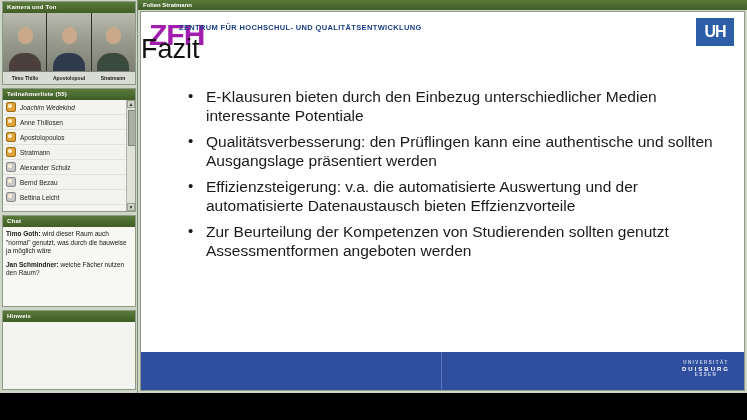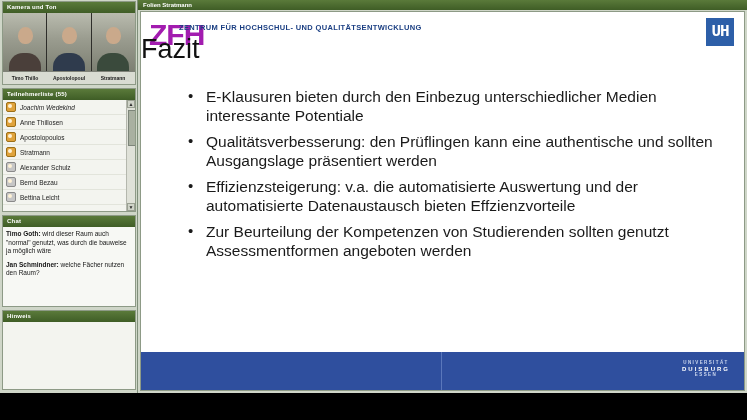--- a/index.html
+++ b/index.html
@@ -263,30 +263,29 @@
     font-weight: bold;
     color: #a21caf;
     letter-spacing: -1px;
     font-family: "Liberation Sans", sans-serif;
     user-select: none;
   }
   .uni-logo {
     position: absolute;
     right: 10px;
     top: 6px;
-    width: 28px;
+    width: 38px;
     height: 28px;
     background: #2d5fa8;
     color: #ffffff;
     font-size: 16px;
     font-weight: bold;
     line-height: 28px;
     text-align: center;
     letter-spacing: -1px;
-    font-family: Liberation Mono, monospace;
   }
   .slide-title {
     position: absolute;
     left: 0;
     top: 22px;
     width: 100%;
     text-align: left;
     font-size: 27px;
     color: #111111;
     font-family: "Liberation Sans", sans-serif;

